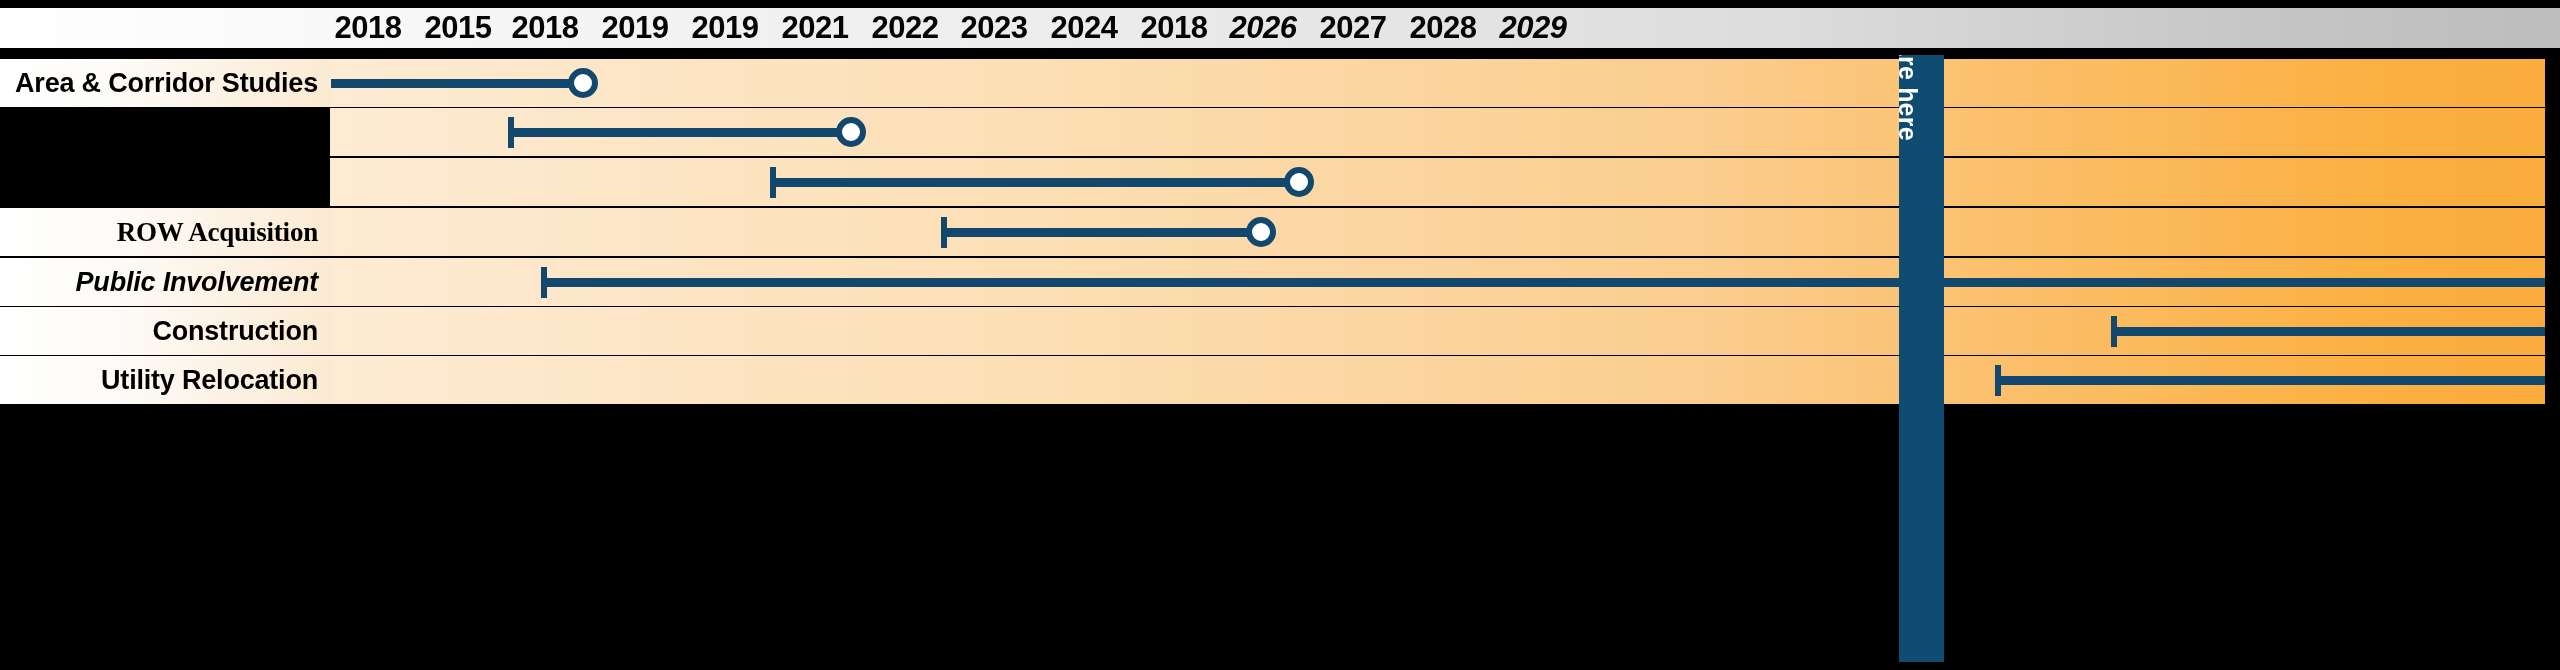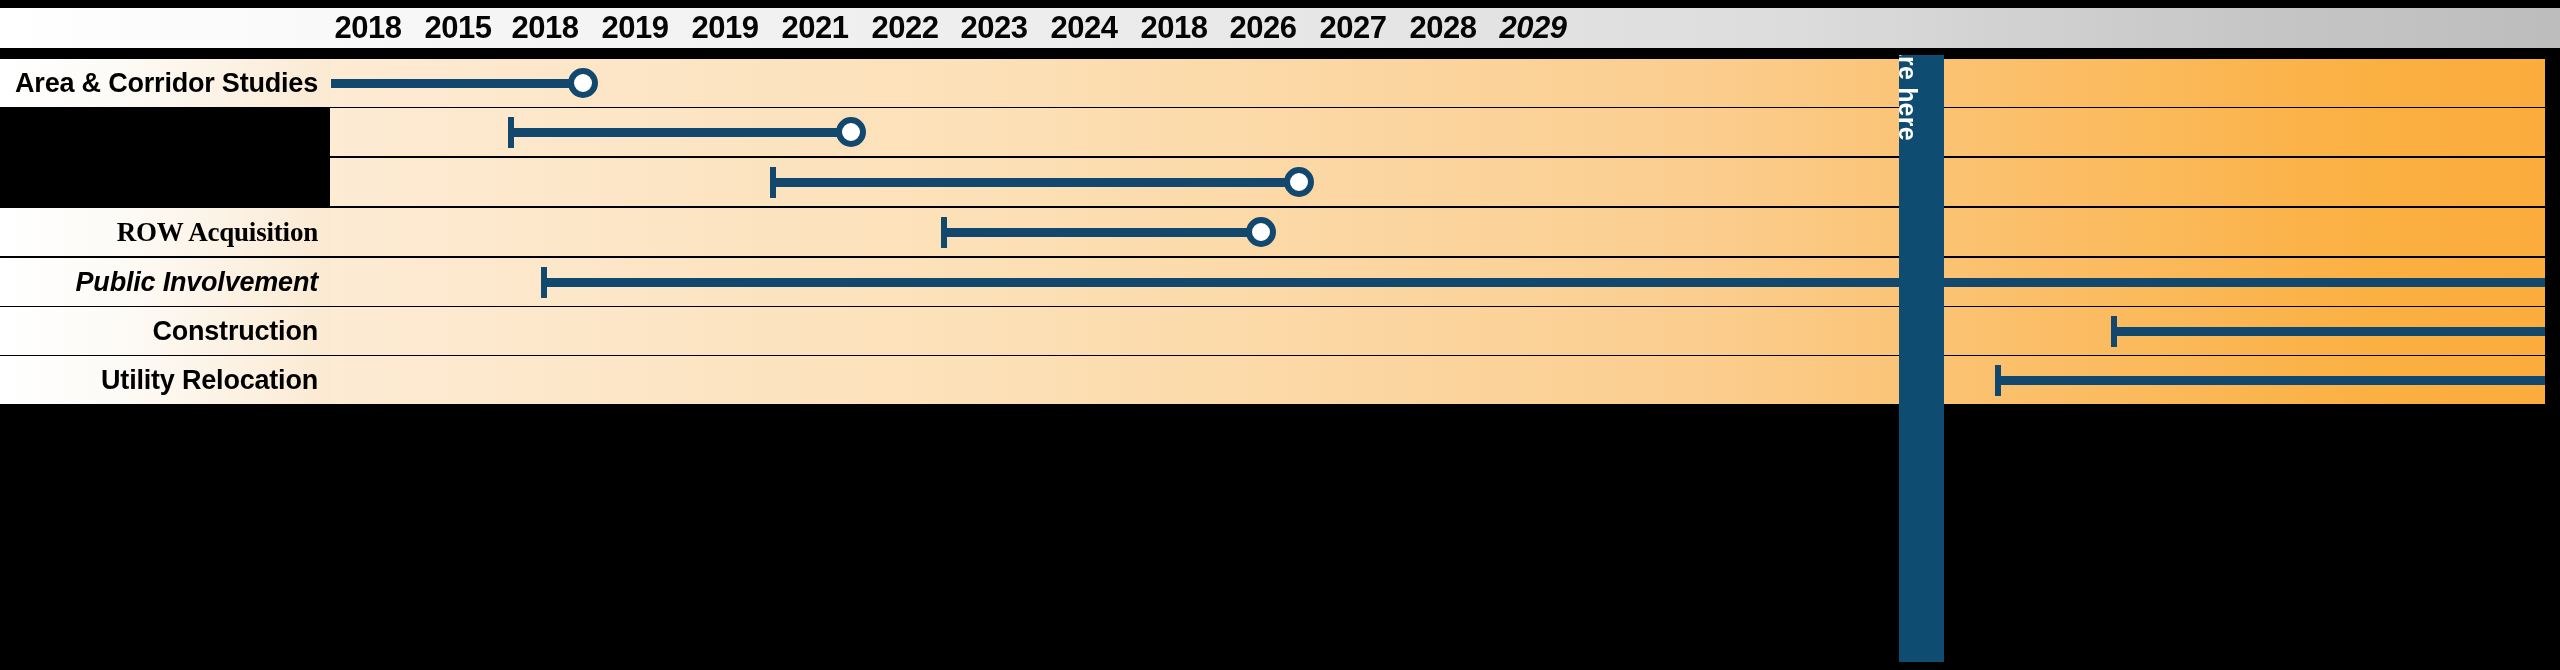--- a/index.html
+++ b/index.html
@@ -121,21 +121,21 @@
       <div class="year-label" style="left: 318px; width: 100px;">2018</div>
       <div class="year-label" style="left: 408px; width: 100px;">2015</div>
       <div class="year-label" style="left: 495px; width: 100px;">2018</div>
       <div class="year-label" style="left: 585px; width: 100px;">2019</div>
       <div class="year-label" style="left: 675px; width: 100px;">2019</div>
       <div class="year-label" style="left: 765px; width: 100px;">2021</div>
       <div class="year-label" style="left: 855px; width: 100px;">2022</div>
       <div class="year-label" style="left: 944px; width: 100px;">2023</div>
       <div class="year-label" style="left: 1034px; width: 100px;">2024</div>
       <div class="year-label" style="left: 1124px; width: 100px;">2018</div>
-      <div class="year-label" style="left: 1213px; width: 100px;">2026</div>
+      <div class="year-label" style="left: 1213px; width: 100px; font-style: italic;">2026</div>
       <div class="year-label" style="left: 1303px; width: 100px;">2027</div>
       <div class="year-label" style="left: 1393px; width: 100px;">2028</div>
       <div class="year-label" style="left: 1483px; width: 100px; font-style: italic;">2029</div>
     </div>
 
   <div id="rows-container">
       <div class="row" style="top: 59px; padding-left: 16px;">
         <div class="row-label">
           <span>Area &amp; Corridor Studies</span>
         </div>

